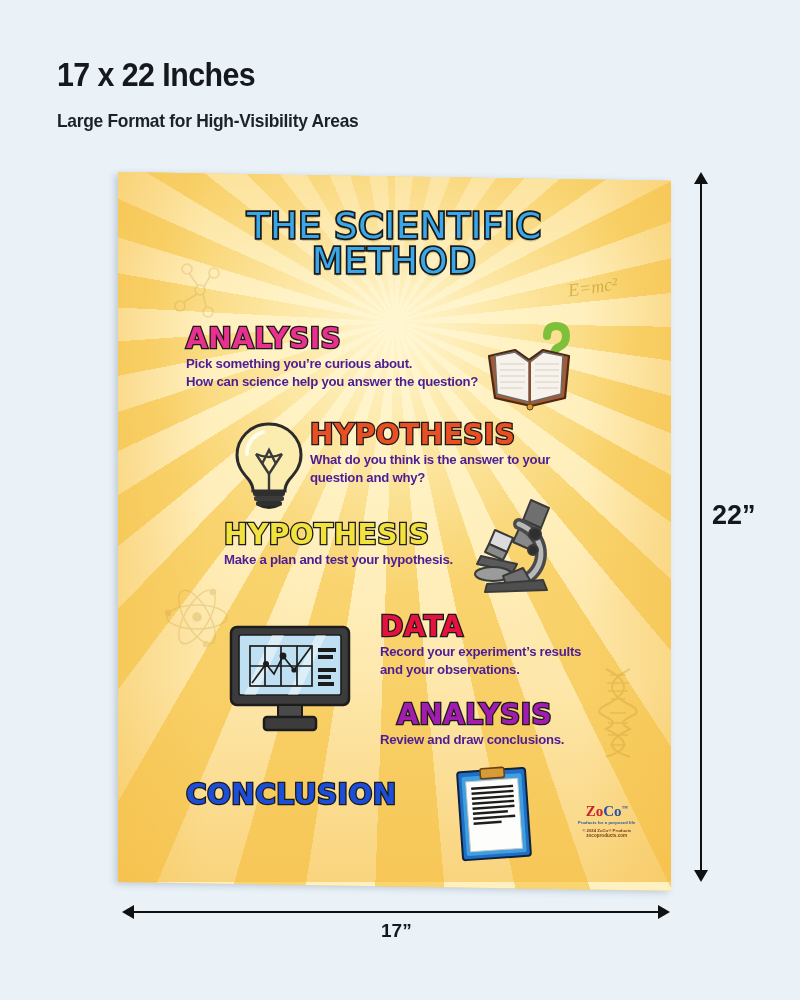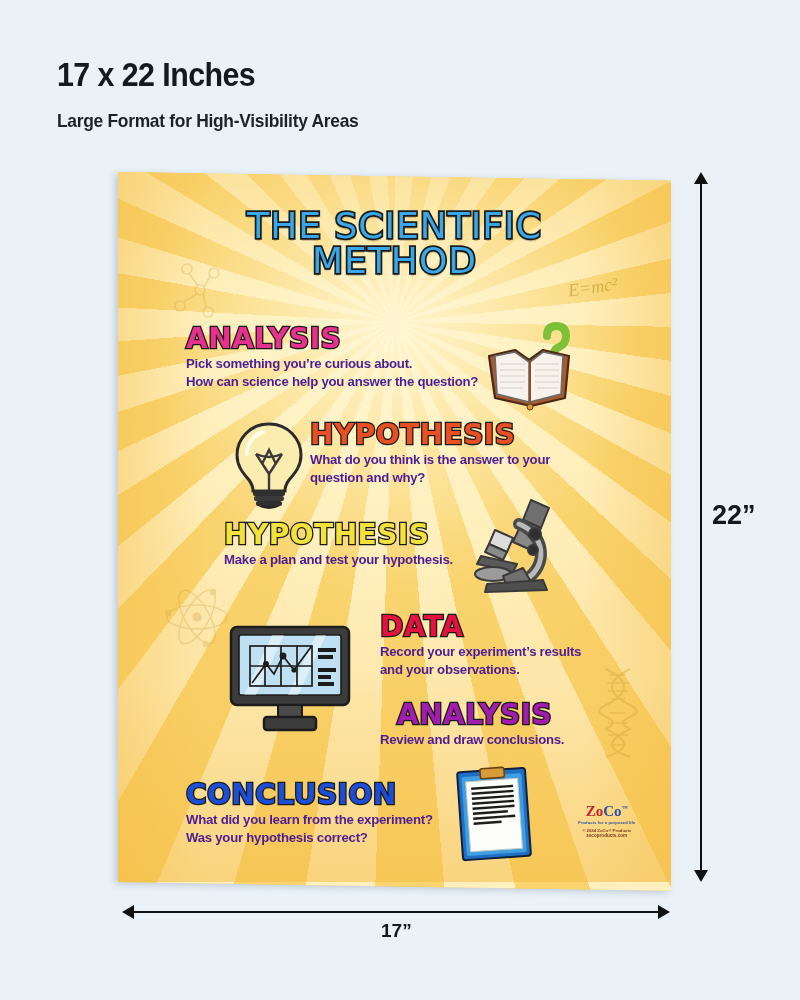--- a/index.html
+++ b/index.html
@@ -316,22 +316,20 @@
         </svg>
       </span>
 
       <div class="step" style="left:262px; top:528px;">
         <div class="step-h" style="color:#a21caf;margin-left:17px;">ANALYSIS</div>
         <div class="step-b">Review and draw conclusions.</div>
       </div>
 
       <div class="step" style="left:68px; top:608px;">
         <div class="step-h" style="color:#1d4ed8;">CONCLUSION</div>
-        <div class="step-b">What did you learn from the experiment?
-Was your hypothesis correct?</div>
       </div>
       <span style="position:absolute; left:338px; top:594px; transform:rotate(-4deg);">
         <svg width="78" height="96" viewBox="0 0 78 96">
           <rect x="4" y="4" width="68" height="88" rx="3" fill="#1f6fc4" stroke="#10213f" stroke-width="2"></rect>
           <rect x="8" y="9" width="60" height="79" rx="2" fill="#3f9fe0"></rect>
           <rect x="12" y="14" width="52" height="70" fill="#fdfdfb" stroke="#c9c9c2" stroke-width="1"></rect>
           <rect x="27" y="2" width="24" height="10" rx="2" fill="#d79b38" stroke="#6b4112" stroke-width="1.6"></rect>
           <g fill="#1d1d1d">
             <rect x="17" y="20" width="42" height="2.4"></rect>
               <rect x="17" y="25" width="42" height="2.4"></rect>

